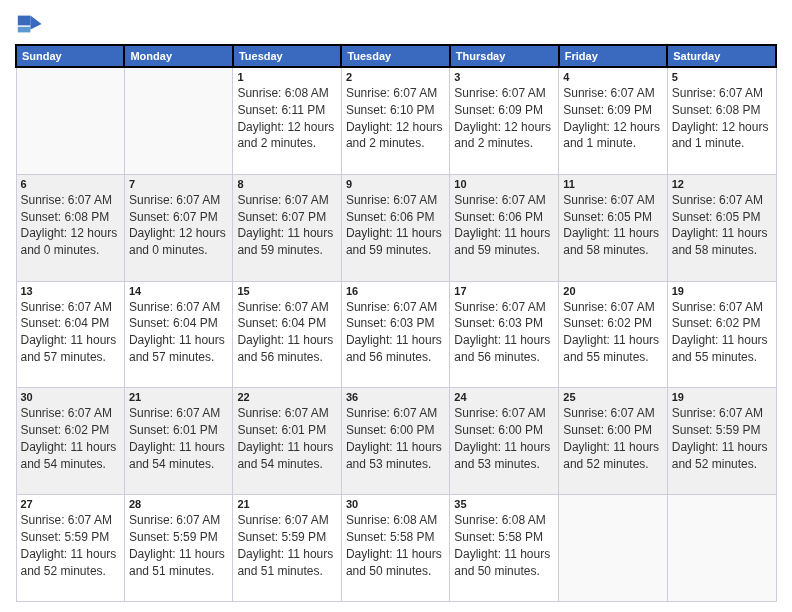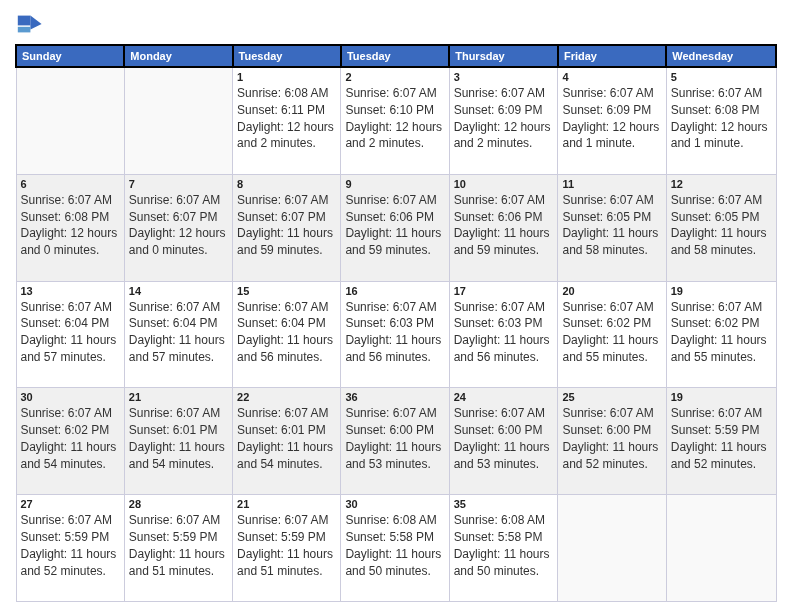--- a/index.html
+++ b/index.html
@@ -118,21 +118,21 @@
 
   <table class="calendar">
     <thead>
       <tr>
       <th>Sunday</th>
           <th>Monday</th>
           <th>Tuesday</th>
           <th>Tuesday</th>
           <th>Thursday</th>
           <th>Friday</th>
-          <th>Wednesday</th>
+          <th>Saturday</th>
         </tr>
     </thead>
     <tbody id="calendar-body">
     <tr>
           <td class="empty"></td>
           <td class="empty"></td>
           <td>
             <span class="day-number">1</span>
             <div class="cell-text" style="white-space: pre-line;">Sunrise: 6:08 AM
 Sunset: 6:11 PM

